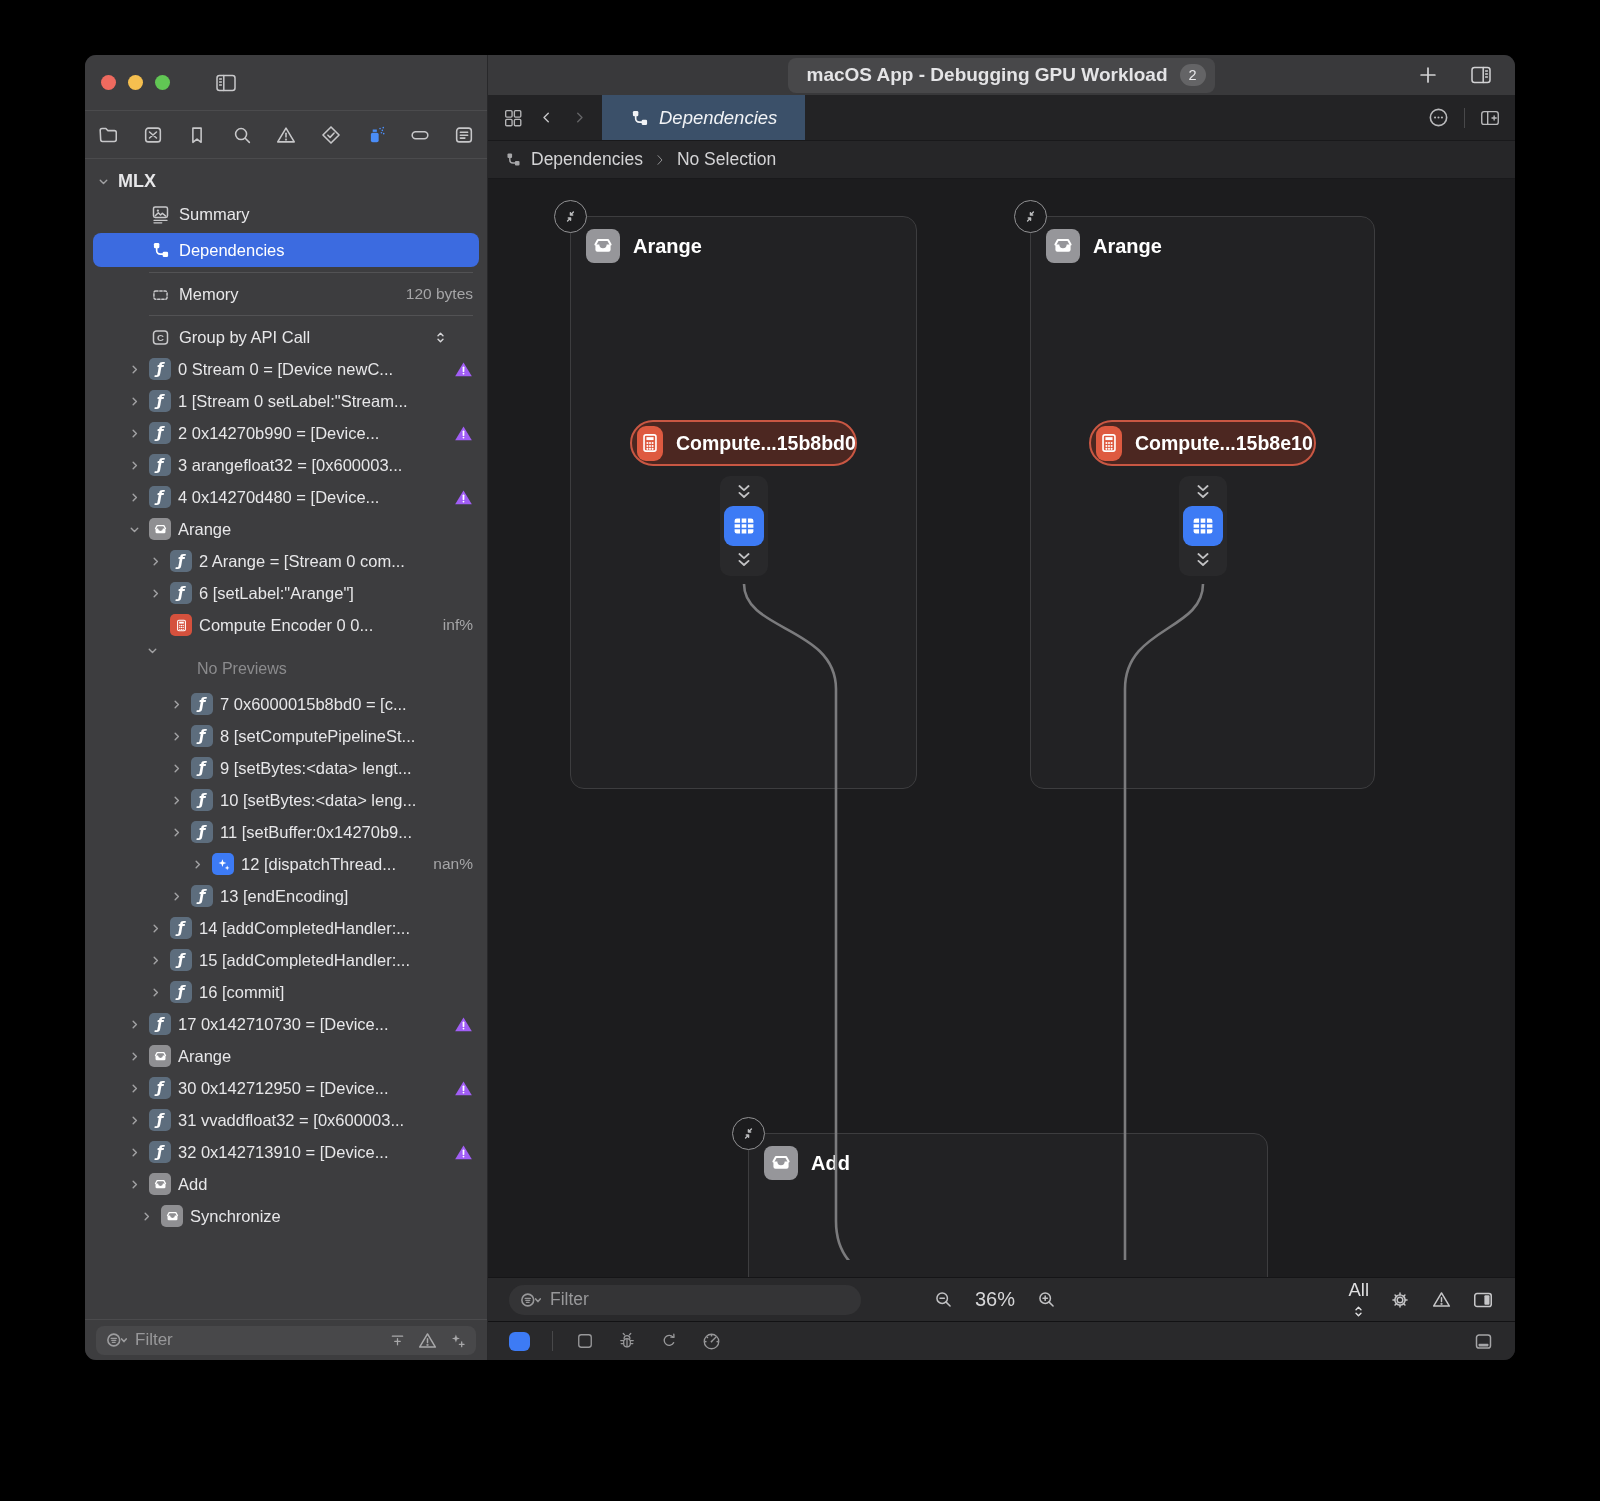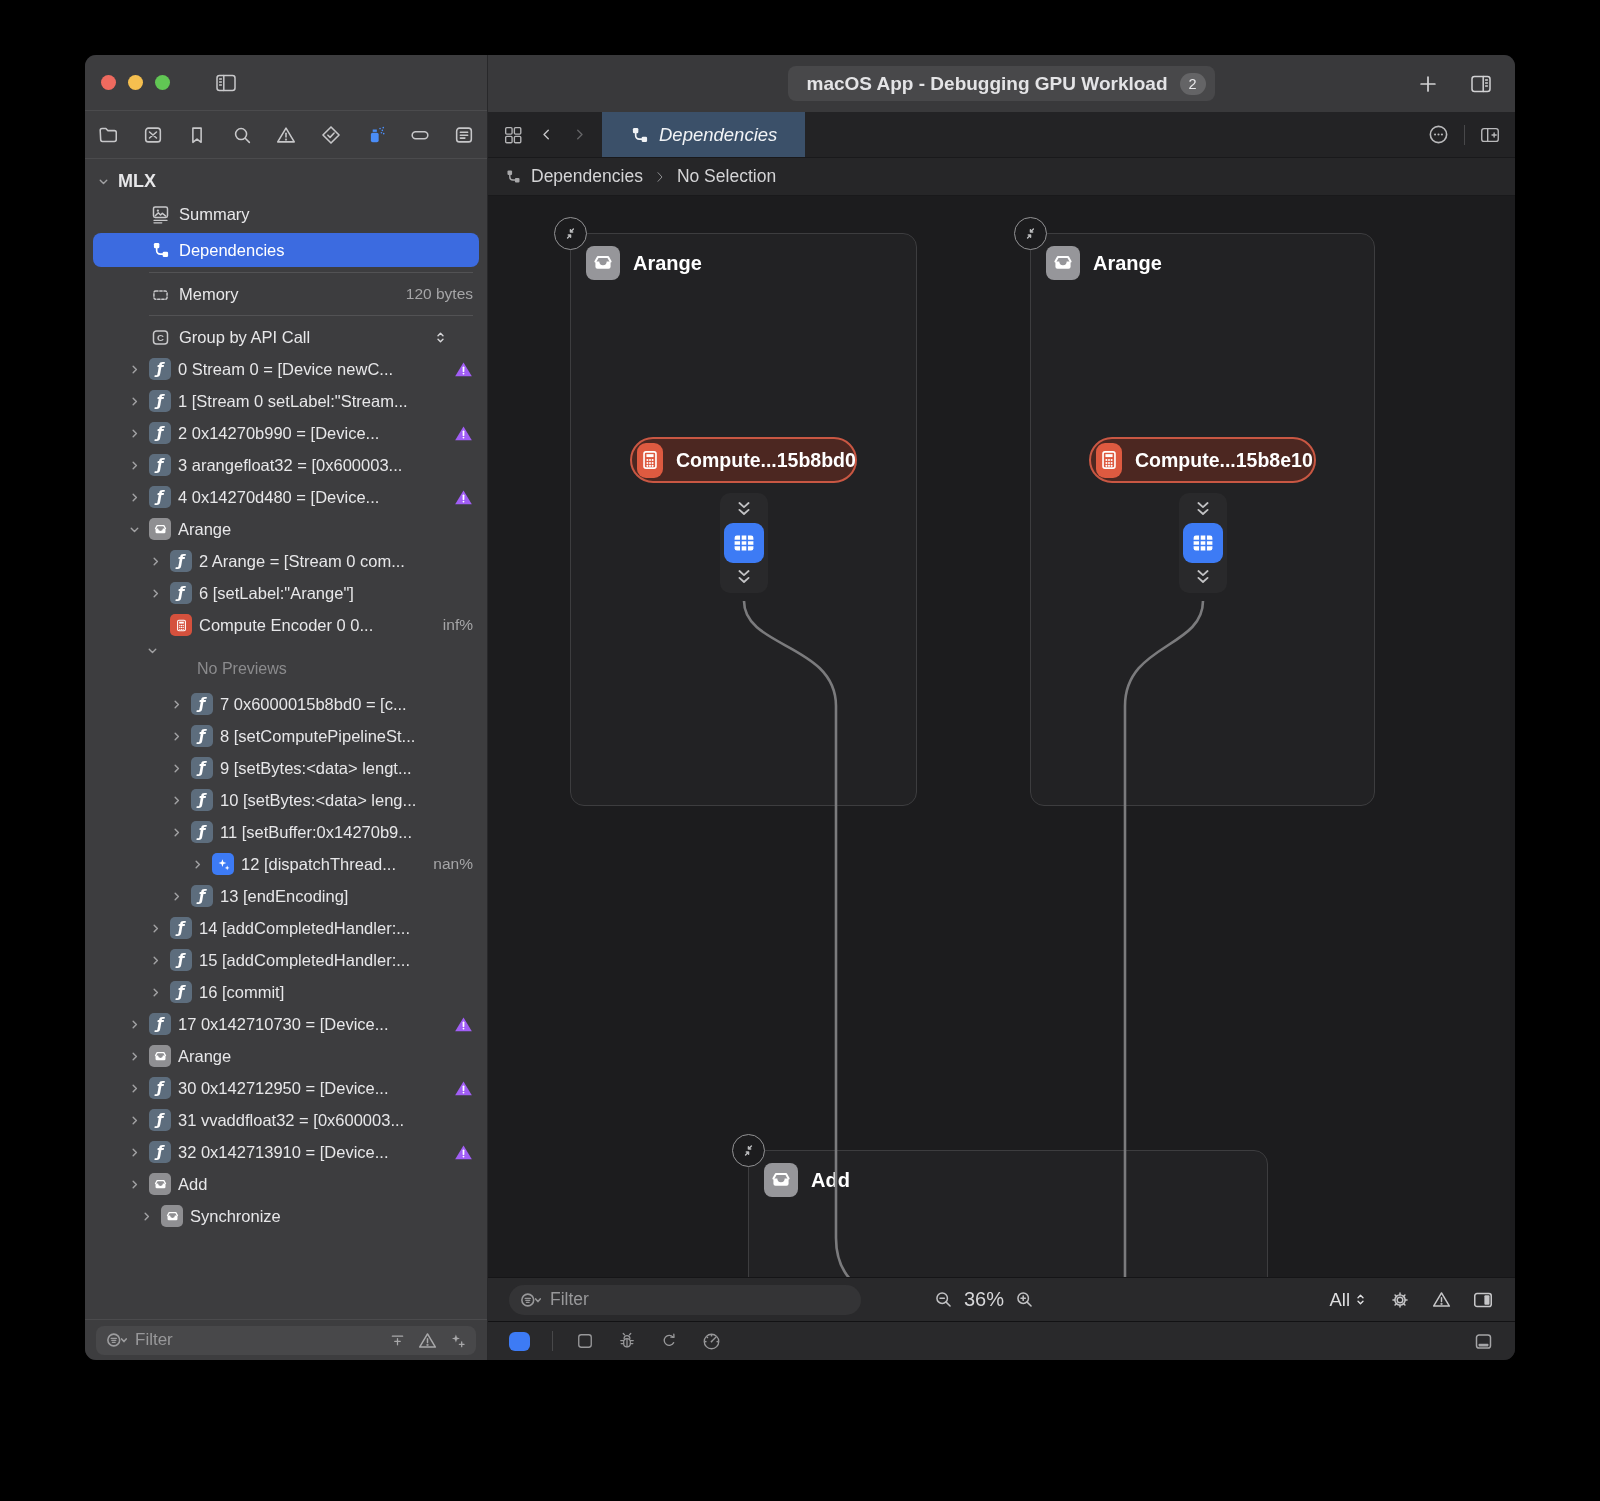--- a/index.html
+++ b/index.html
@@ -36,21 +36,21 @@
   .row.note { height:20px; color:#8b8b8d; font-size:16px; margin-bottom:9px; }
   .sep { height:1px; background:#525254; margin:5px 14px 5px 64px; }
   .sb-filter { height:41px; flex:none; border-top:1px solid #4b4b4d; display:flex; align-items:center; padding:0 11px; }
   .ffield { flex:1; height:29px; background:#48484a; border-radius:8px; display:flex; align-items:center; gap:6px; padding:0 9px; color:#9d9d9f; }
   .ffield input { flex:1; min-width:0; background:transparent; border:none; outline:none; color:#cfcfd1; font-size:17px; font-family:inherit; }
   .ffield input::placeholder { color:#98989a; }
   .ffield .ficons { display:flex; gap:10px; color:#a8a8aa; }
 
   
   .main { flex:1; min-width:0; display:flex; flex-direction:column; }
-  .m-titlebar { height:57px; flex:none; background:#39393b; position:relative; display:flex; align-items:center; justify-content:center; }
+  .m-titlebar { height:40px; flex:none; background:#39393b; position:relative; display:flex; align-items:center; justify-content:center; }
   .title-pill { background:#48484a; border-radius:8px; height:35px; display:flex; align-items:center; gap:12px; padding:0 9px 0 18px; }
   .title-pill .ttl { color:#e4e4e6; font-size:19px; font-weight:bold; }
   .badge { background:#646466; color:#e8e8ea; border-radius:11px; height:22px; min-width:26px; padding:0 8px; display:flex; align-items:center; justify-content:center; font-size:14.5px; }
   .tb-right { position:absolute; right:22px; display:flex; align-items:center; gap:30px; color:#d2d2d4; }
   .m-tabbar { height:46px; flex:none; background:#232325; display:flex; align-items:center; color:#b4b4b6; border-bottom:1px solid #19191b; }
   .m-tabbar .grid4 { margin:0 14px 0 14px; }
   .m-tabbar .chevL { color:#c4c4c6; margin-right:16px; }
   .m-tabbar .chevR2 { color:#636365; margin-right:14px; }
   .tab { height:100%; background:#3b5069; display:flex; align-items:center; gap:9px; padding:0 28px; color:#f1f3f6; font-style:italic; font-size:18.5px; }
   .tabbar-right { margin-left:auto; display:flex; align-items:center; gap:14px; padding-right:14px; color:#b9b9bb; }
@@ -69,24 +69,24 @@
   .compute-pill { position:absolute; height:46px; border:2.5px solid #c95743; background:#4c2721; border-radius:24px; display:flex; align-items:center; gap:13px; padding:0 18px 0 5px; color:#fff; font-weight:bold; font-size:19.5px; z-index:3; }
   .pill-badge { width:35px; height:35px; border-radius:9px; background:#de5a40; display:flex; align-items:center; justify-content:center; color:#fff; }
   .buffer { position:absolute; width:48px; background:#29292b; border-radius:10px; display:flex; flex-direction:column; align-items:center; padding:5px 0; gap:3px; z-index:3; color:#c2c2c4; }
   .buf-icon { width:40px; height:40px; border-radius:9px; background:#3d7bf5; display:flex; align-items:center; justify-content:center; }
 
   
   .m-toolbar { height:44px; flex:none; background:#29292b; border-top:1px solid #151517; display:flex; align-items:center; padding:0 21px; color:#c6c6c8; }
   .t-filter { width:352px; height:30px; background:#343436; border-radius:15px; display:flex; align-items:center; gap:7px; padding:0 10px; color:#98989a; }
   .t-filter input { flex:1; min-width:0; background:transparent; border:none; outline:none; color:#cfcfd1; font-size:17.5px; font-family:inherit; }
   .t-filter input::placeholder { color:#98989a; }
-  .zoomgrp { display:flex; align-items:center; gap:10px; margin-left:72px; color:#c2c2c4; }
+  .zoomgrp { display:flex; align-items:center; gap:21px; margin-left:72px; color:#c2c2c4; }
   .zoomgrp .zl { font-size:20px; color:#d6d6d8; }
   .tool-right { margin-left:auto; display:flex; align-items:center; gap:20px; color:#c6c6c8; }
-  .allsel { display:flex; align-items:center; gap:2px; font-size:18.5px; color:#dedee0; }
+  .allsel { display:flex; align-items:center; gap:2px; font-size:18.5px; color:#dedee0;flex-direction:column; }
   .m-debugbar { height:39px; flex:none; background:#29292b; border-top:1px solid #121214; display:flex; align-items:center; gap:22px; padding:0 21px; color:#98989a; }
   .bluemode { width:21px; height:19px; border-radius:6px; background:#3d7bf5; }
   .debug-right { margin-left:auto; display:flex; color:#a5a5a7; }
 </style>
 </head>
 <body>
 
 <div class="window">
 
   <aside class="sidebar">

